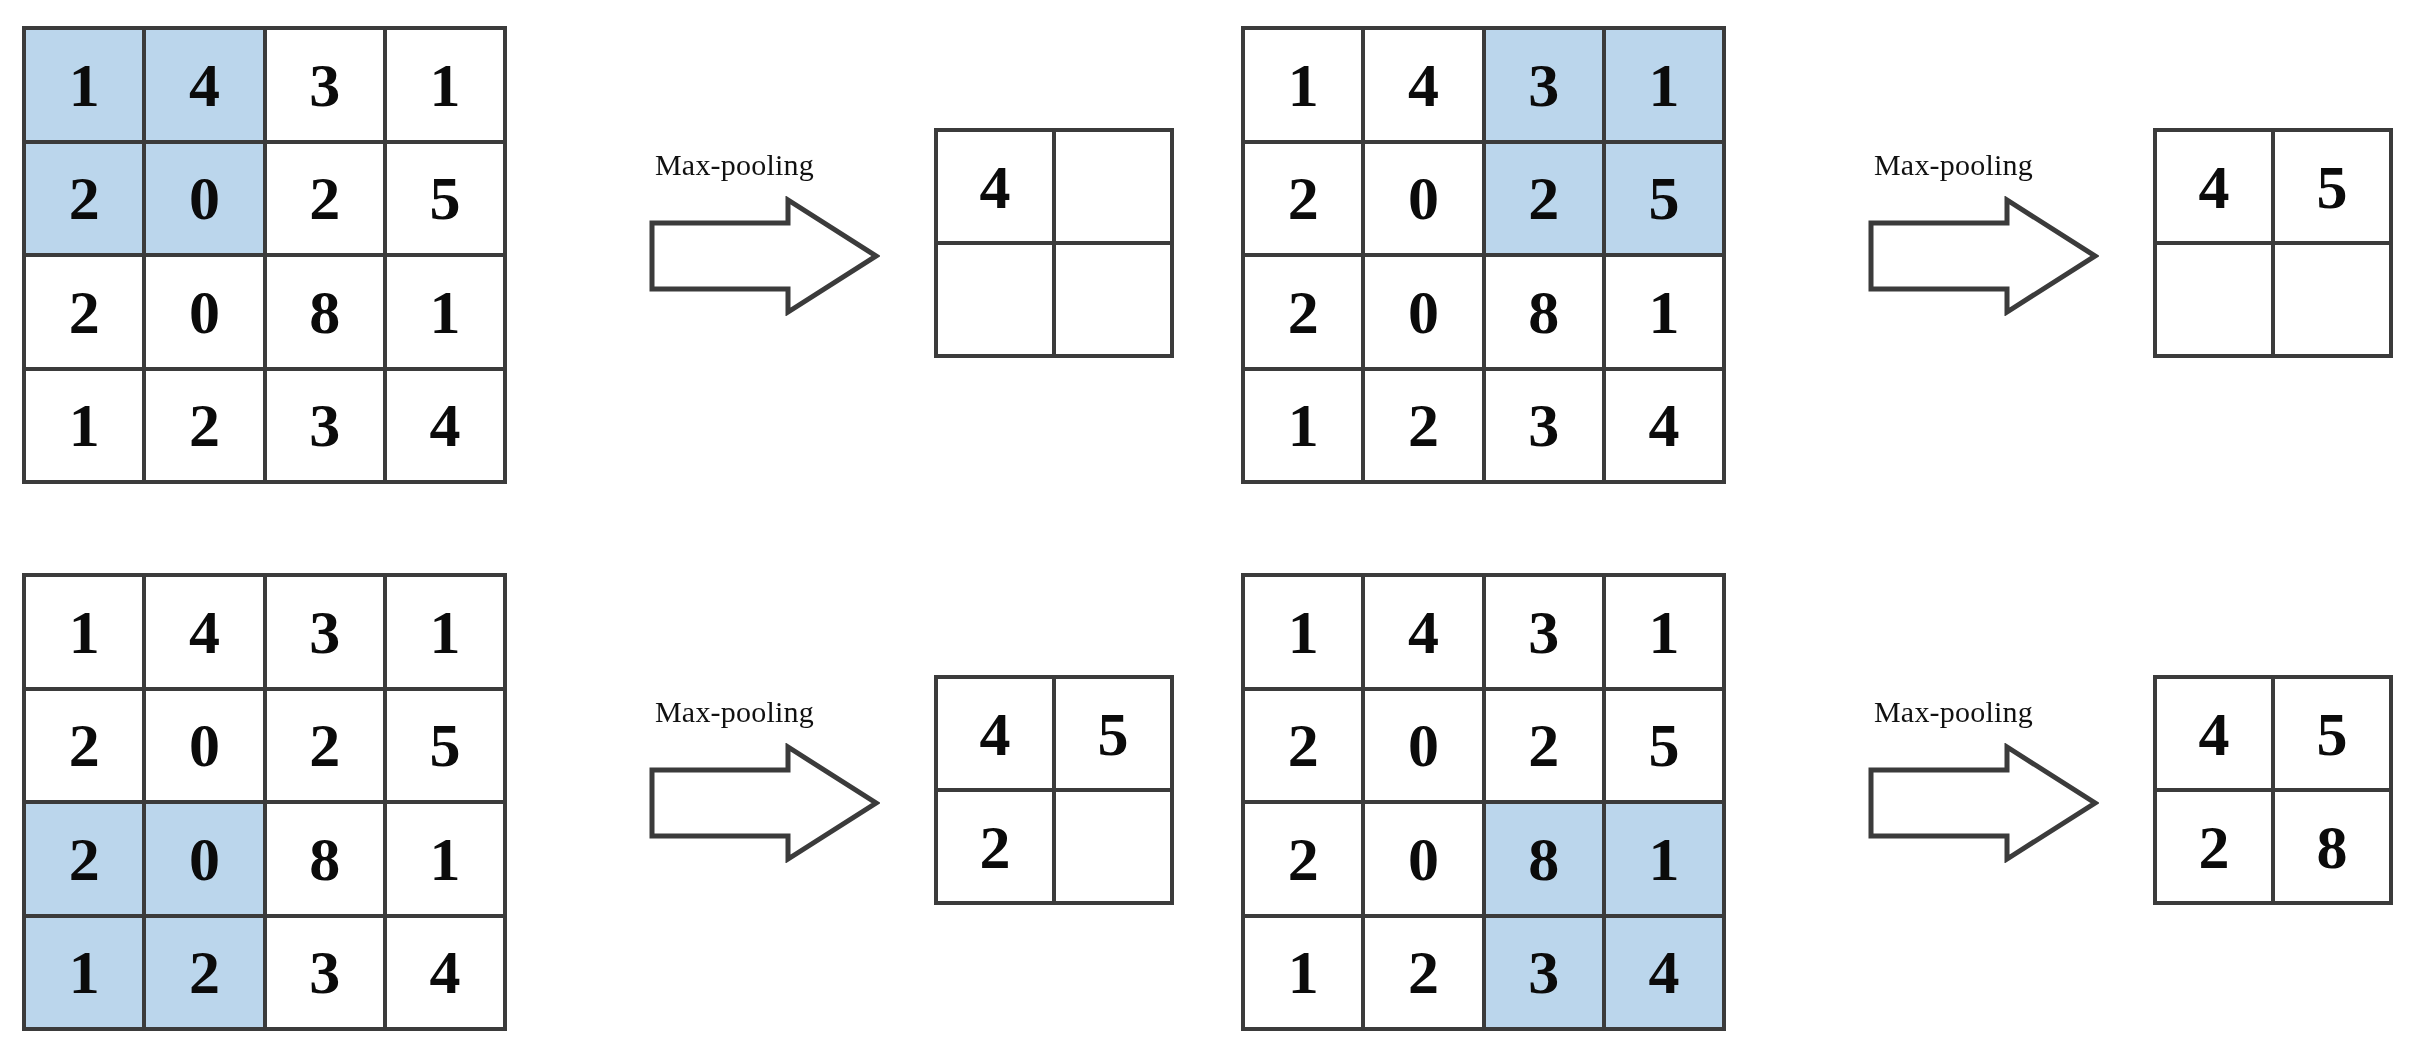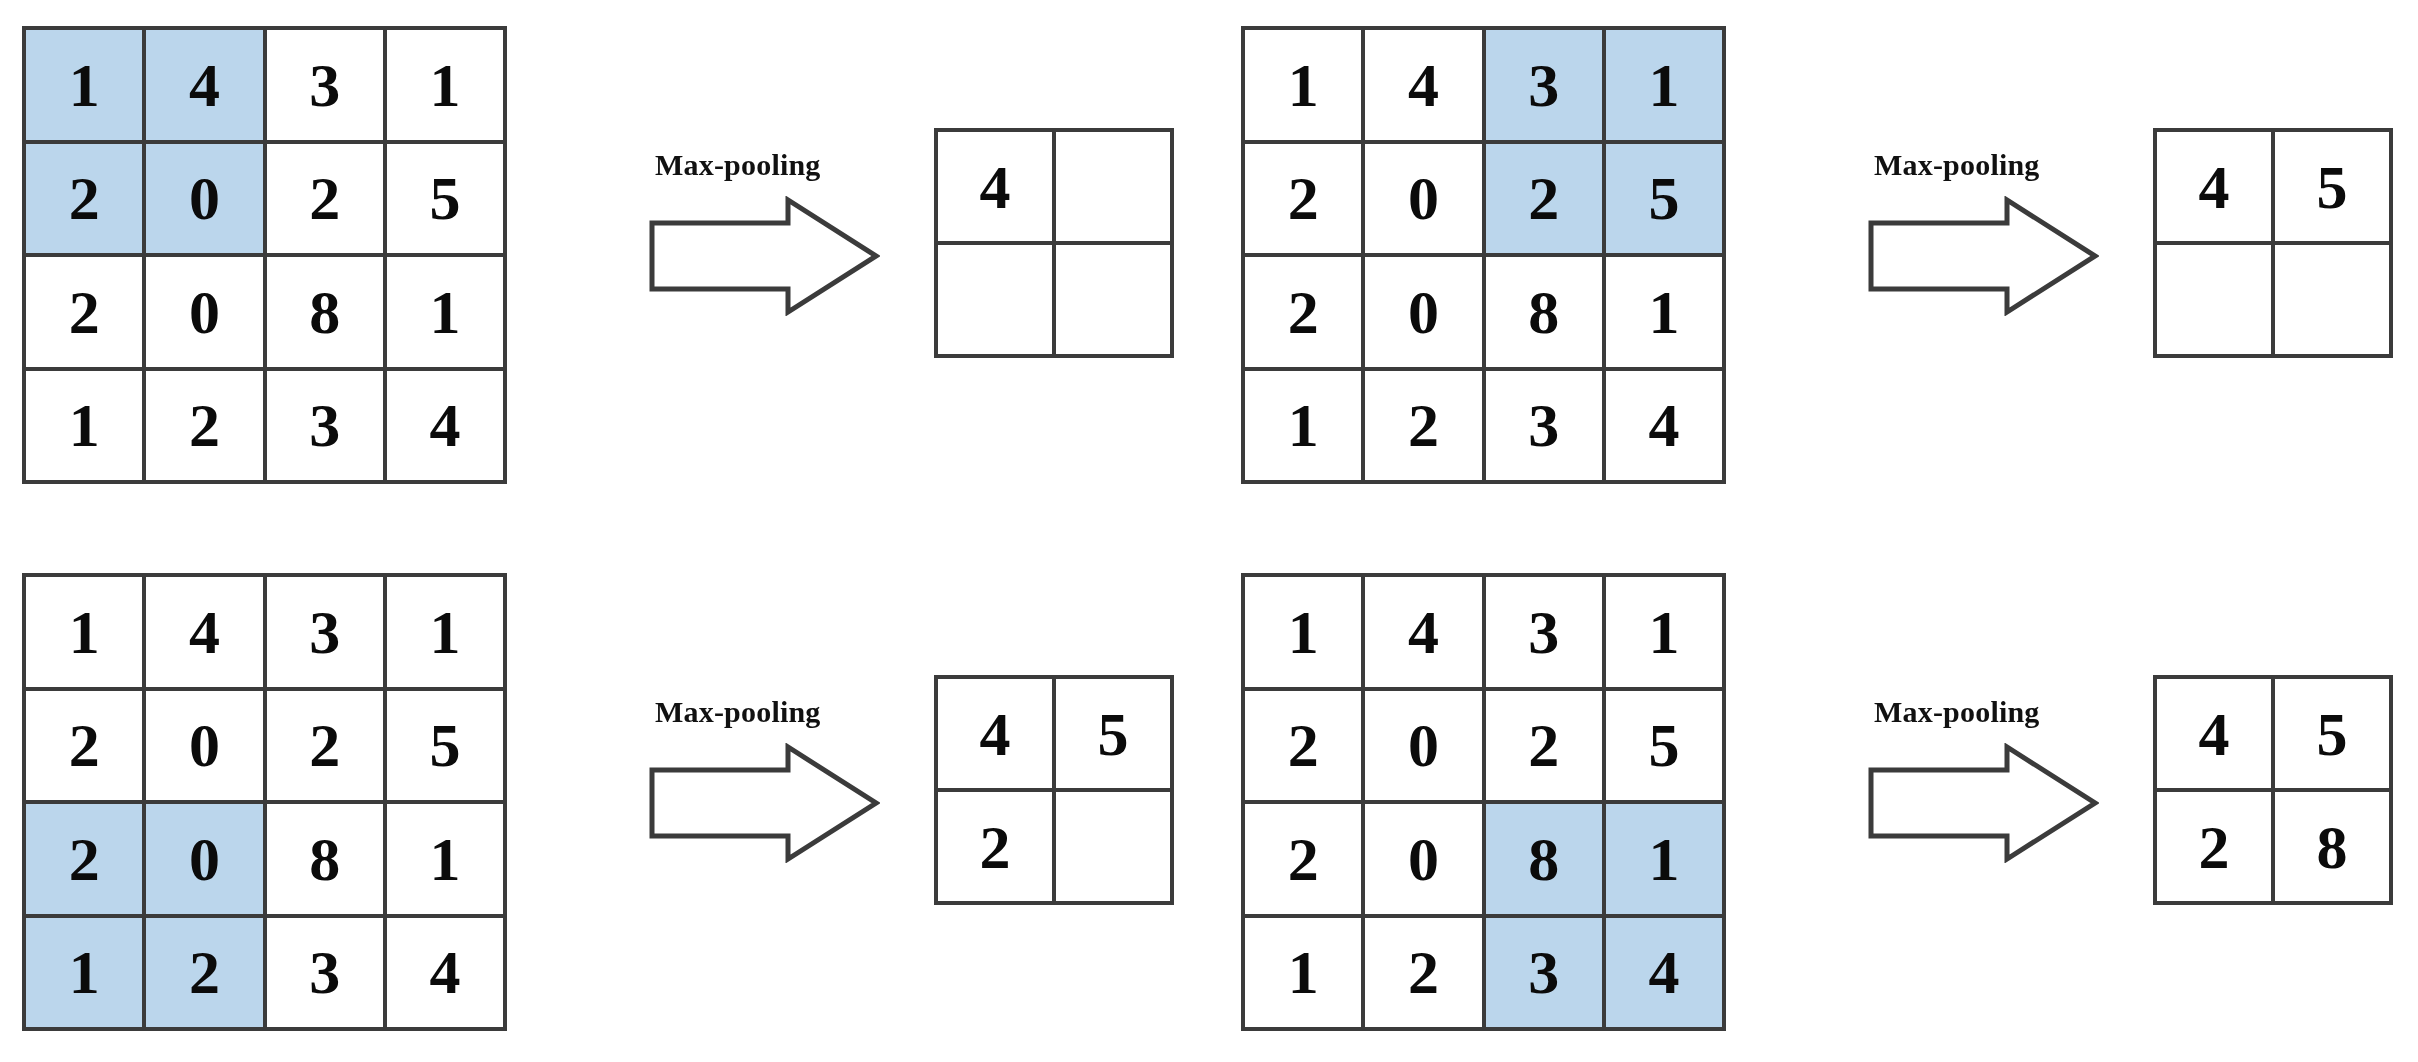--- a/index.html
+++ b/index.html
@@ -61,21 +61,21 @@
     font-weight:700;
     color:#0b0b0b;
     line-height:1;
     background:#ffffff;
   }
 
   
   .op-label{
     position:absolute;
     font-family:"Liberation Serif", serif;
-    font-weight:700;
+    font-weight:400;
     font-size:30px;
     letter-spacing:.2px;
     color:#111111;
     white-space:nowrap;
   }
 
   
   .arrow{position:absolute;width:232px;height:120px;}
   .arrow svg{display:block;width:232px;height:120px;}
 </style>

